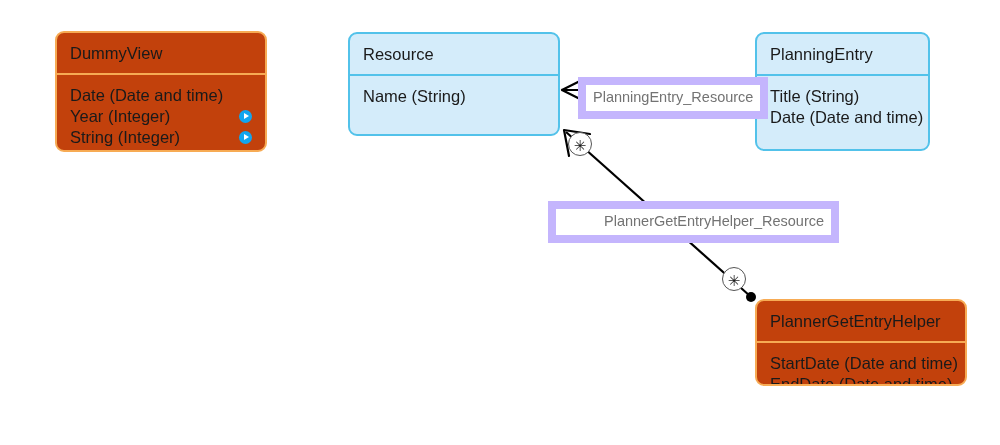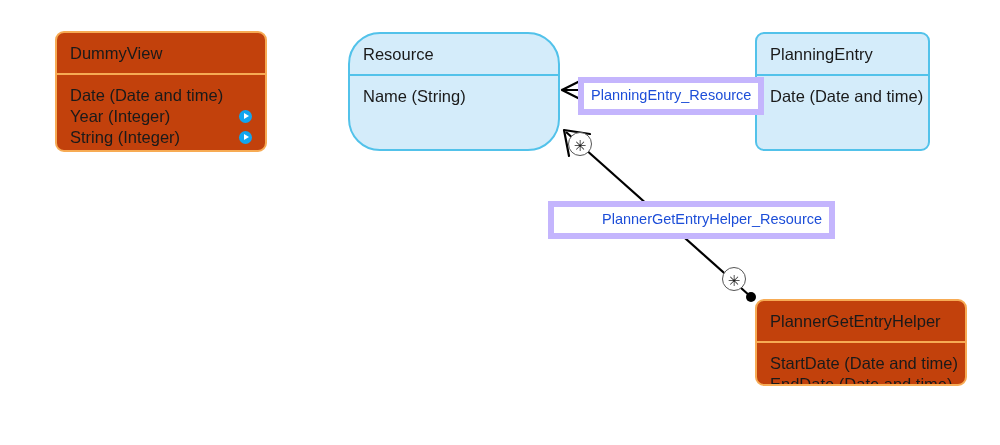--- a/index.html
+++ b/index.html
@@ -91,22 +91,22 @@
     border-bottom: 3.2px solid transparent;
     border-left: 5px solid #ffffff;
     margin-left: 1.5px;
   }
 
   
   .conn-label {
     position: absolute;
     box-sizing: border-box;
     background: #ffffff;
-    border: 6px solid #c4b5fd;
-    color: #1d4ed8;
+    border: 8px solid #c4b5fd;
+    color: #737373;
     font-size: 14.5px;
     line-height: 1;
     padding: 5px 7px 6px 7px;
     white-space: nowrap;
     z-index: 20;
   }
 
   
   .mult-badge {
     position: absolute;
@@ -166,35 +166,38 @@
     </div>
     <div class="attr-row">
       <span class="attr-label">String (Integer)</span>
       <span class="link-icon">
           <i class="tri"></i>
         </span>
     </div>
   </div>
 </div>
 
-<div class="entity theme-blue" style="left:348px; top:32px; width:212px; height:119px;border-radius:32px;">
+<div class="entity theme-blue" style="left:348px; top:32px; width:212px; height:104px;">
   <div class="ent-header">Resource</div>
   <div class="ent-divider"></div>
   <div class="ent-body">
     <div class="attr-row">
       <span class="attr-label">Name (String)</span>
     </div>
   </div>
 </div>
 
 <div class="entity theme-blue" style="left:755px; top:32px; width:175px; height:119px;">
   <div class="ent-header">PlanningEntry</div>
   <div class="ent-divider"></div>
   <div class="ent-body">
     <div class="attr-row">
+      <span class="attr-label">Title (String)</span>
+    </div>
+    <div class="attr-row">
       <span class="attr-label">Date (Date and time)</span>
     </div>
   </div>
 </div>
 
 <div class="entity theme-orange" style="left:755px; top:299px; width:212px; height:87px;">
   <div class="ent-header">PlannerGetEntryHelper</div>
   <div class="ent-divider"></div>
   <div class="ent-body">
     <div class="attr-row">

